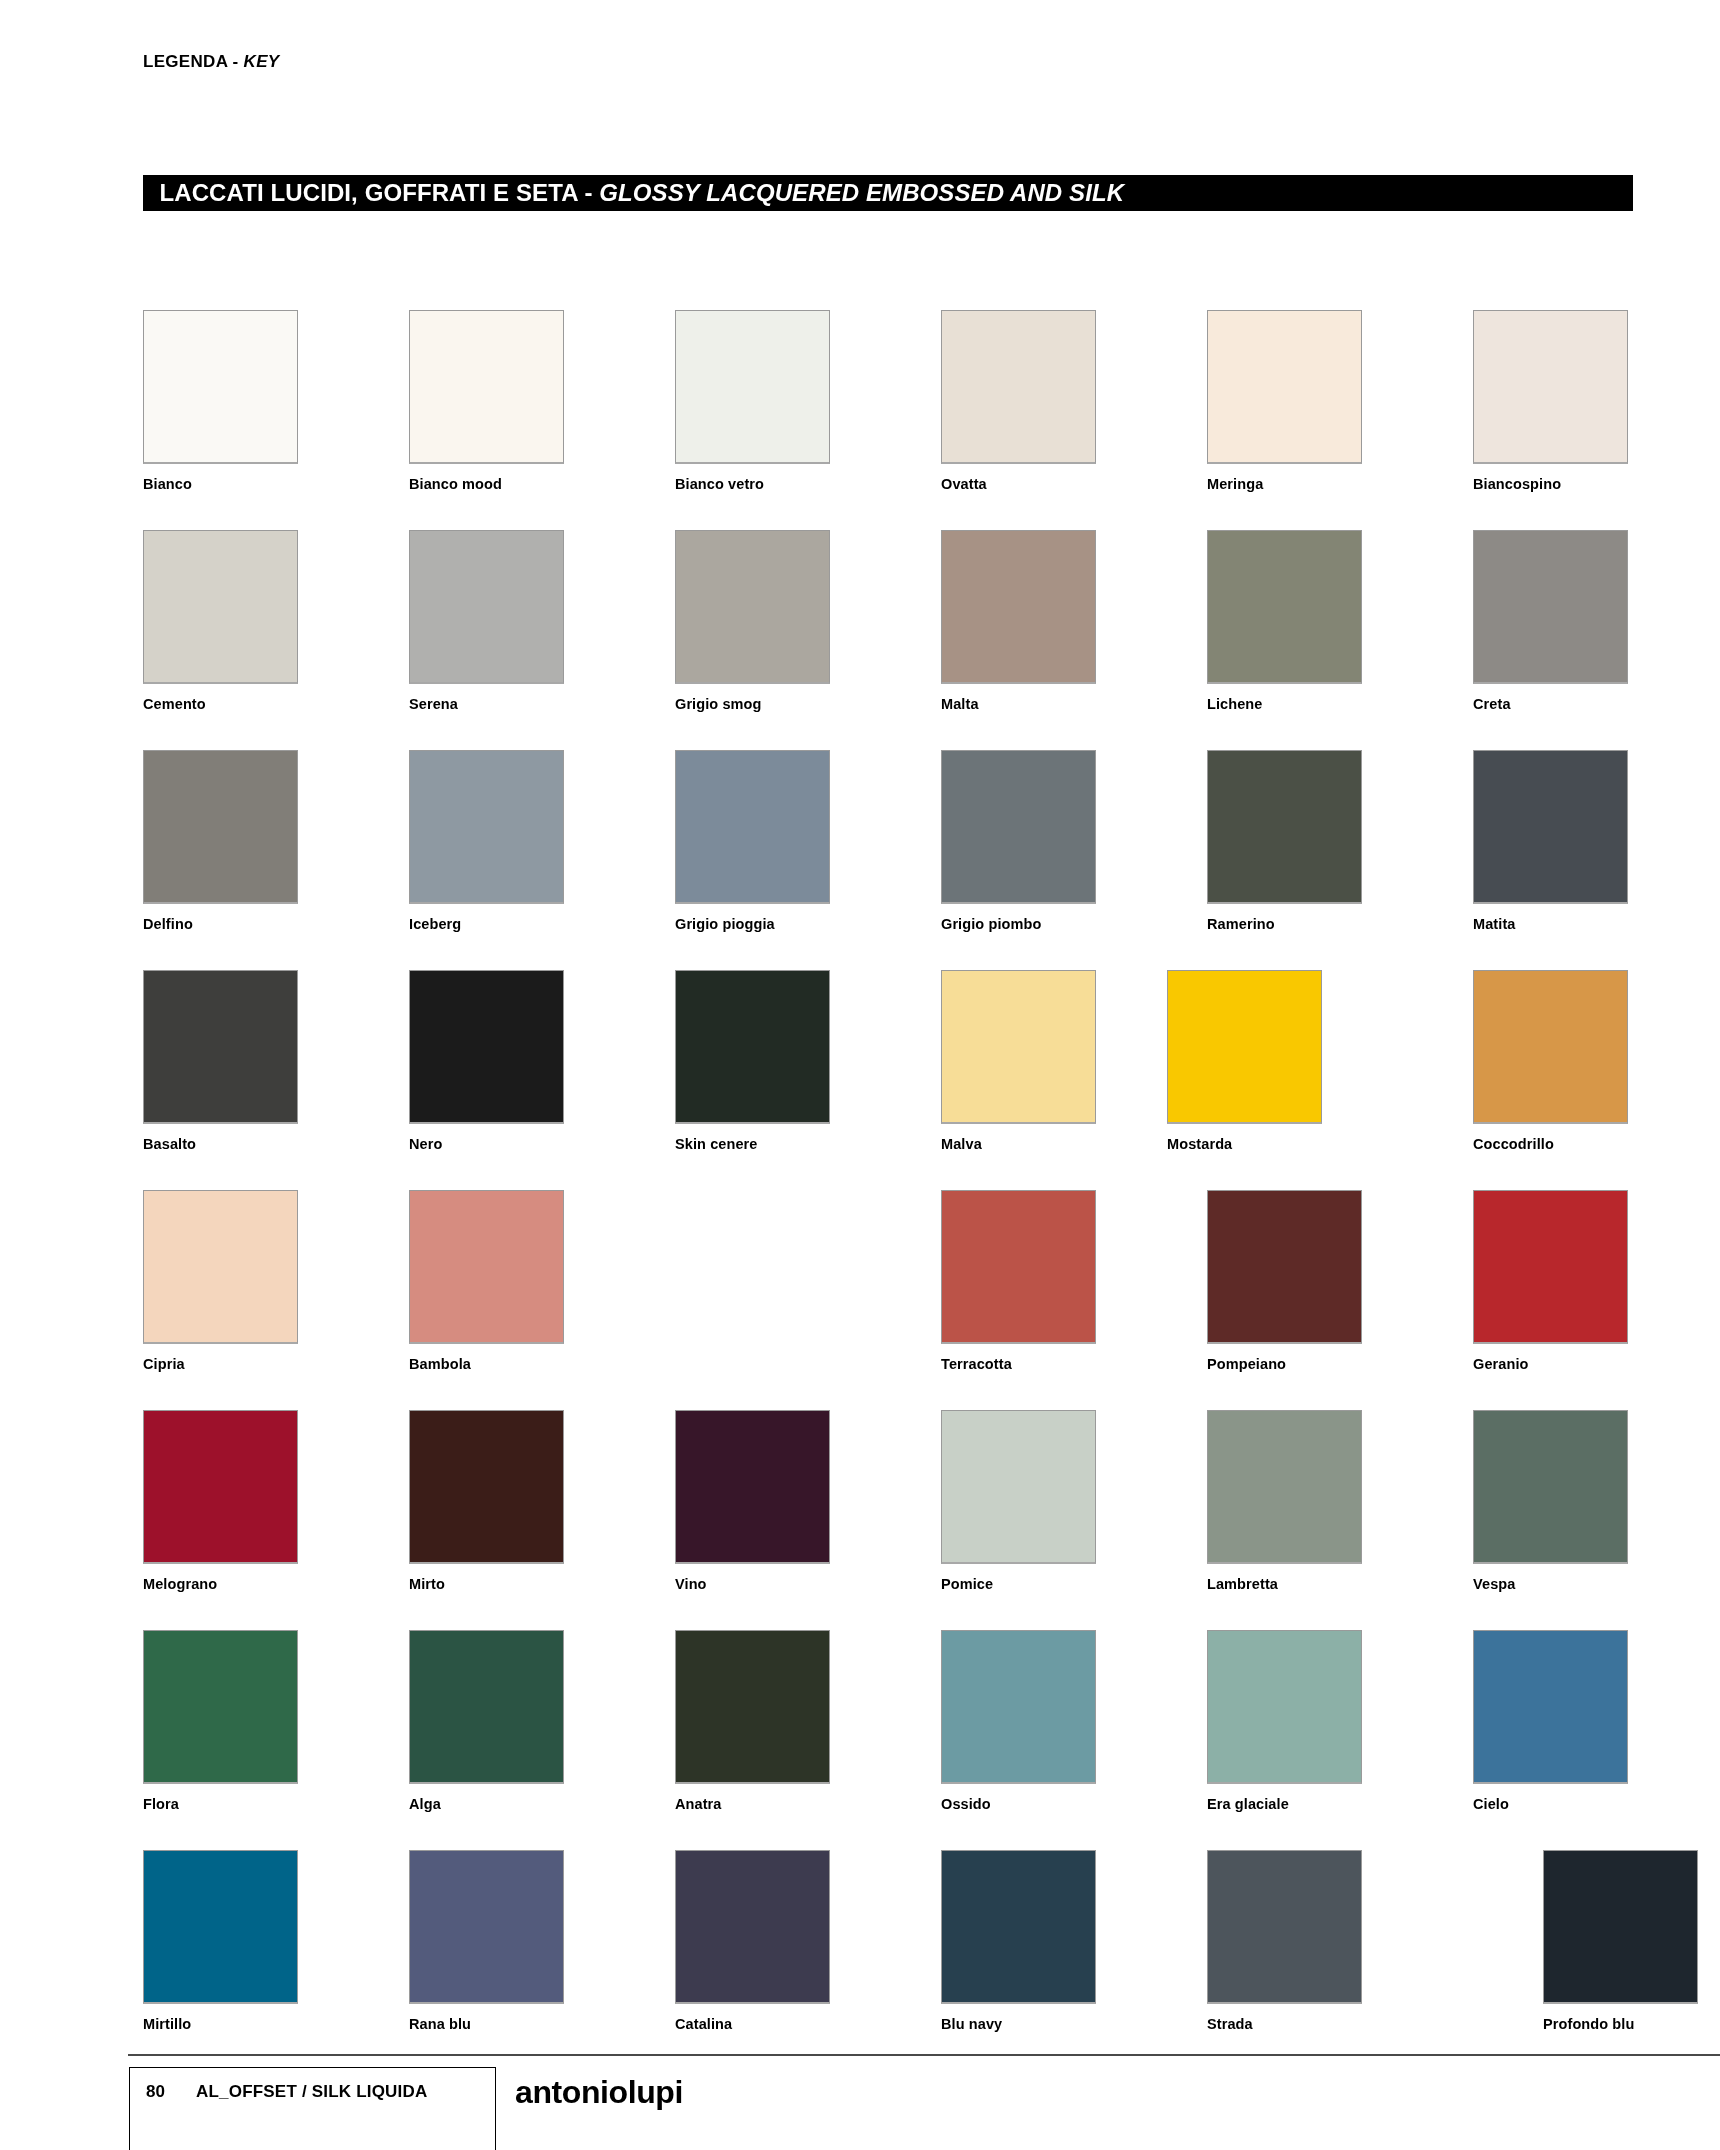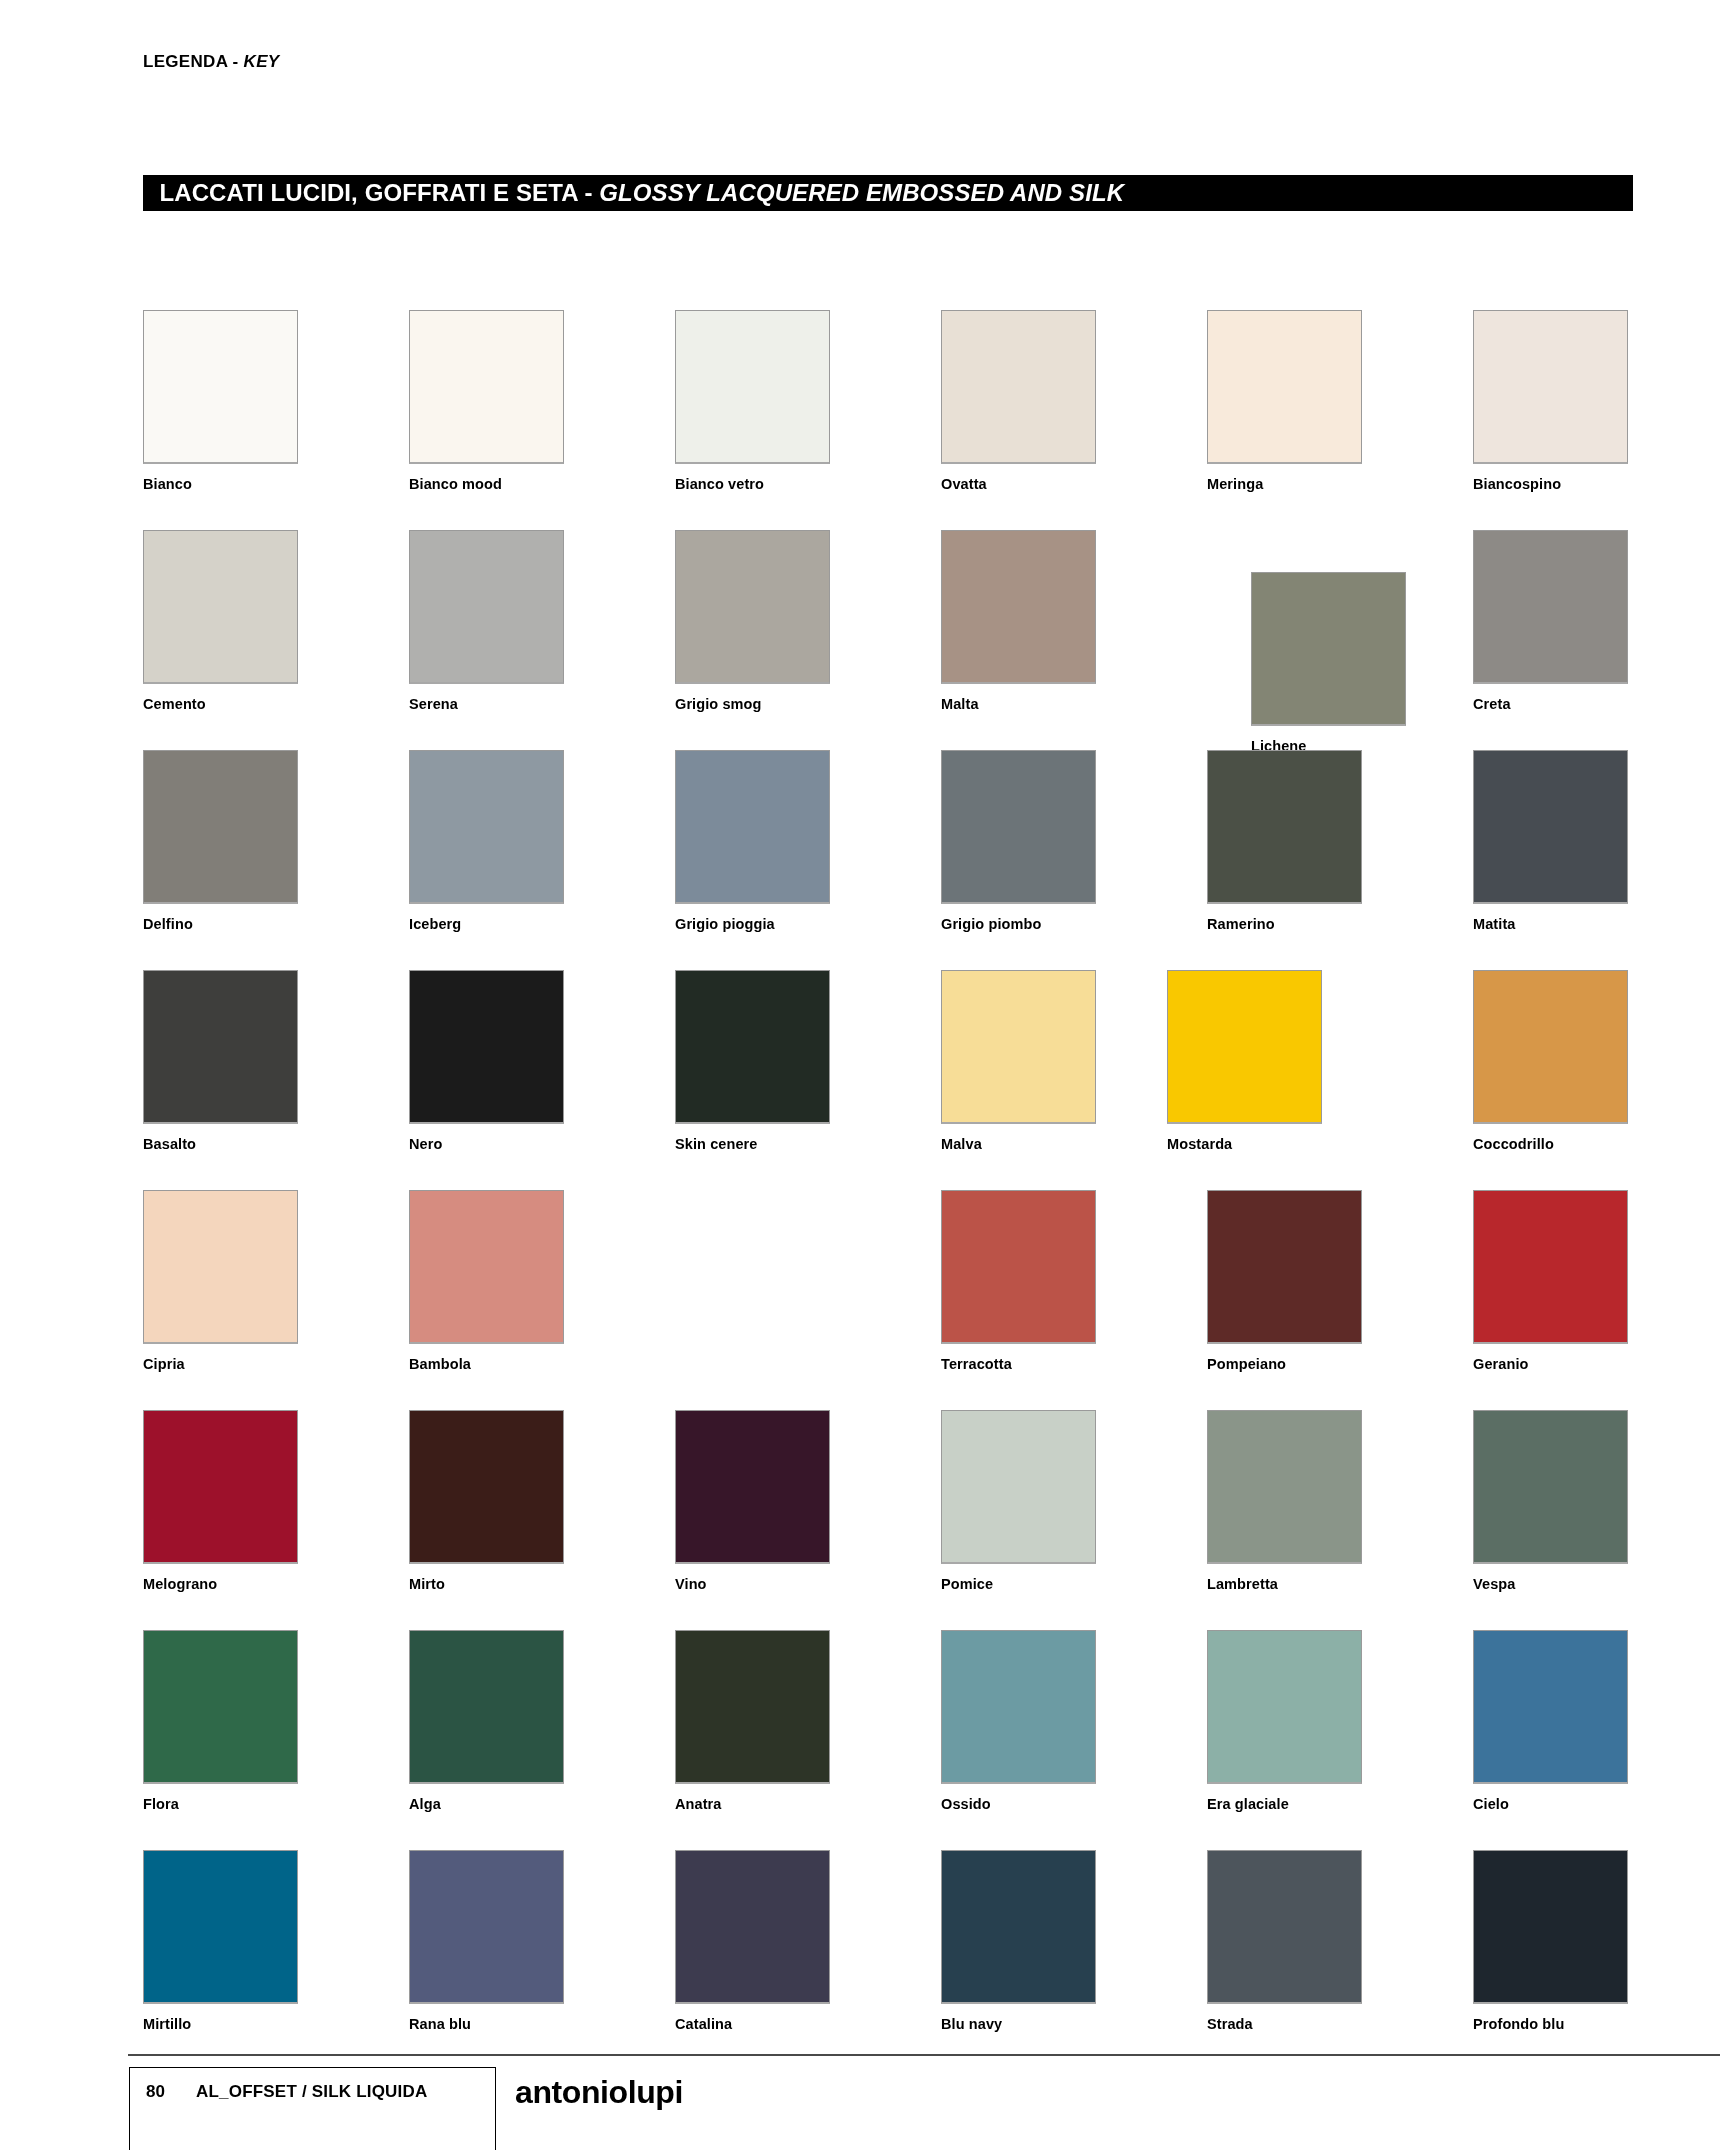--- a/index.html
+++ b/index.html
@@ -192,21 +192,21 @@
           <div class="swatch-label">Serena</div>
         </div>
         <div class="cell" style="left: 532px;">
           <div class="swatch" style="background: rgb(171, 167, 159);"></div>
           <div class="swatch-label">Grigio smog</div>
         </div>
         <div class="cell" style="left: 798px;">
           <div class="swatch" style="background: rgb(167, 146, 133);"></div>
           <div class="swatch-label">Malta</div>
         </div>
-        <div class="cell" style="left: 1108px; margin-top: 42px;">
+        <div class="cell" style="left: 1064px;">
           <div class="swatch" style="background: rgb(131, 133, 116);"></div>
           <div class="swatch-label">Lichene</div>
         </div>
         <div class="cell" style="left: 1330px;">
           <div class="swatch" style="background: rgb(141, 138, 134);"></div>
           <div class="swatch-label">Creta</div>
         </div>
       </div>
       <div class="row">
         <div class="cell" style="left: 0px;">
@@ -348,21 +348,21 @@
           <div class="swatch-label">Catalina</div>
         </div>
         <div class="cell" style="left: 798px;">
           <div class="swatch" style="background: rgb(39, 64, 79);"></div>
           <div class="swatch-label">Blu navy</div>
         </div>
         <div class="cell" style="left: 1064px;">
           <div class="swatch" style="background: rgb(77, 85, 92);"></div>
           <div class="swatch-label">Strada</div>
         </div>
-        <div class="cell" style="left: 1330px;">
+        <div class="cell" style="left: 1400px;">
           <div class="swatch" style="background: rgb(30, 38, 46);"></div>
           <div class="swatch-label">Profondo blu</div>
         </div>
       </div>
     </div>
 
   <div class="footer-rule"></div>
   <div class="footer-box"></div>
   <div class="footer-page-no">80</div>
   <div class="footer-collection">AL_OFFSET / SILK LIQUIDA</div>

